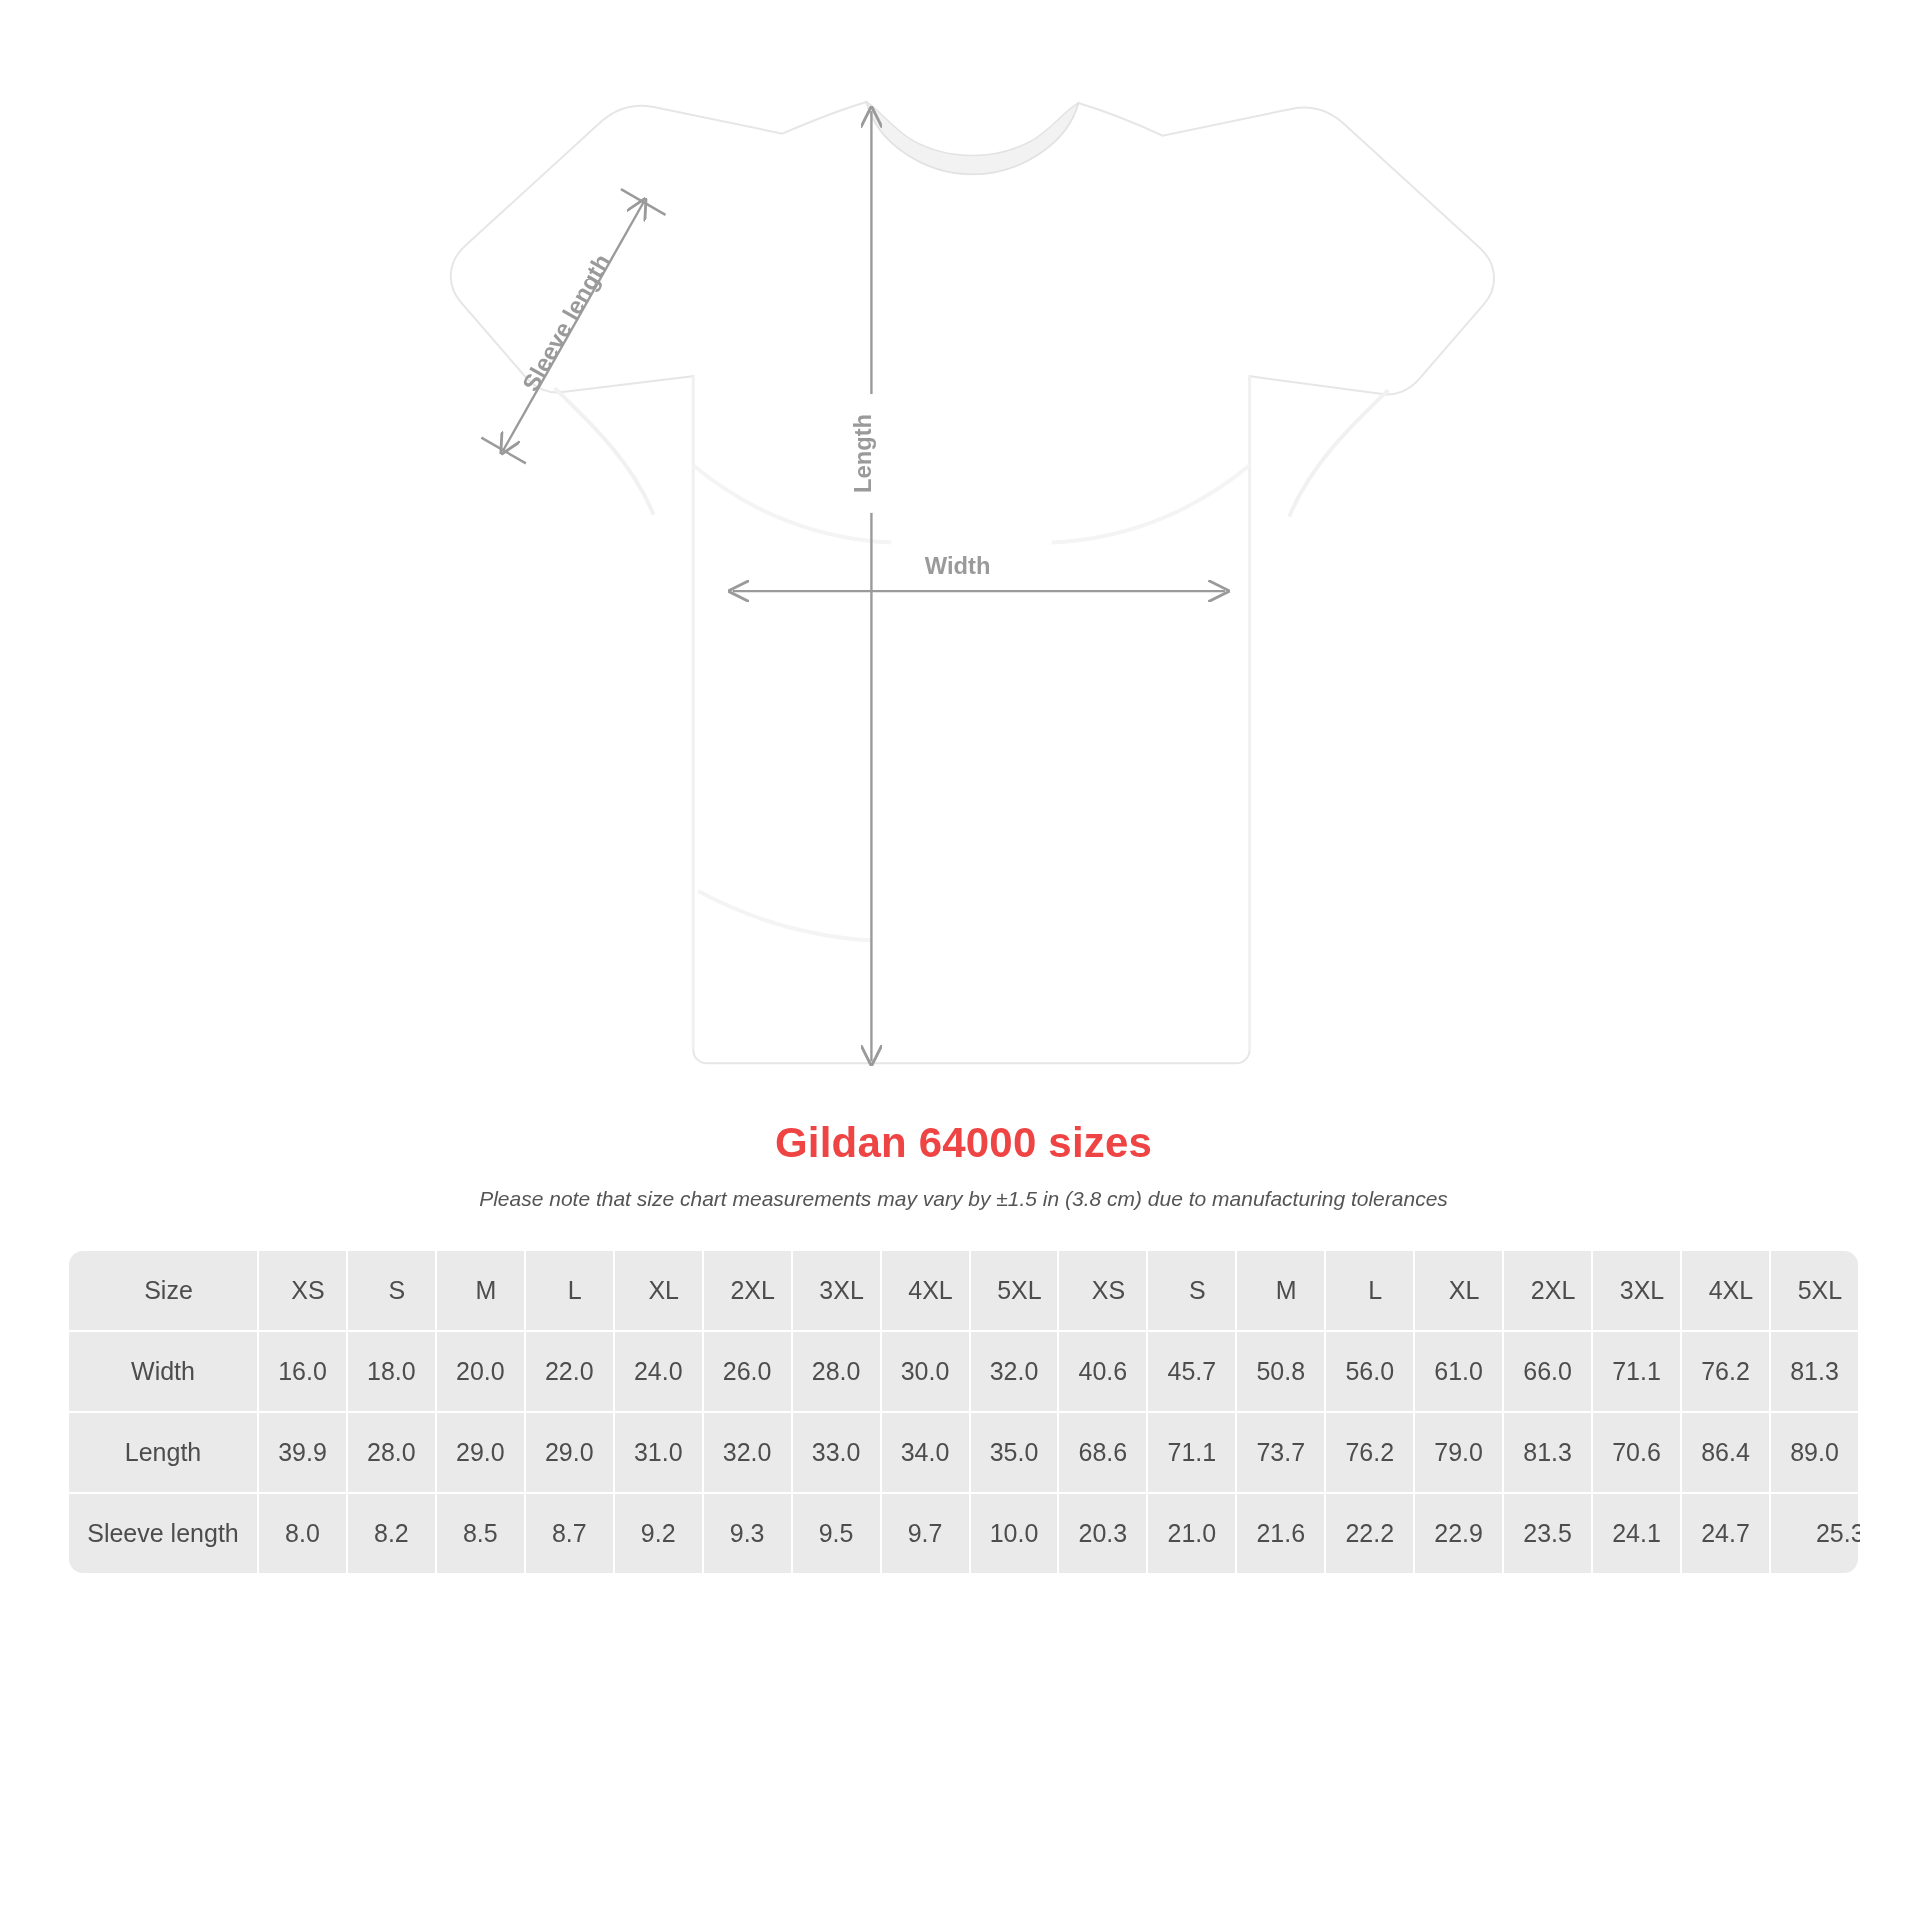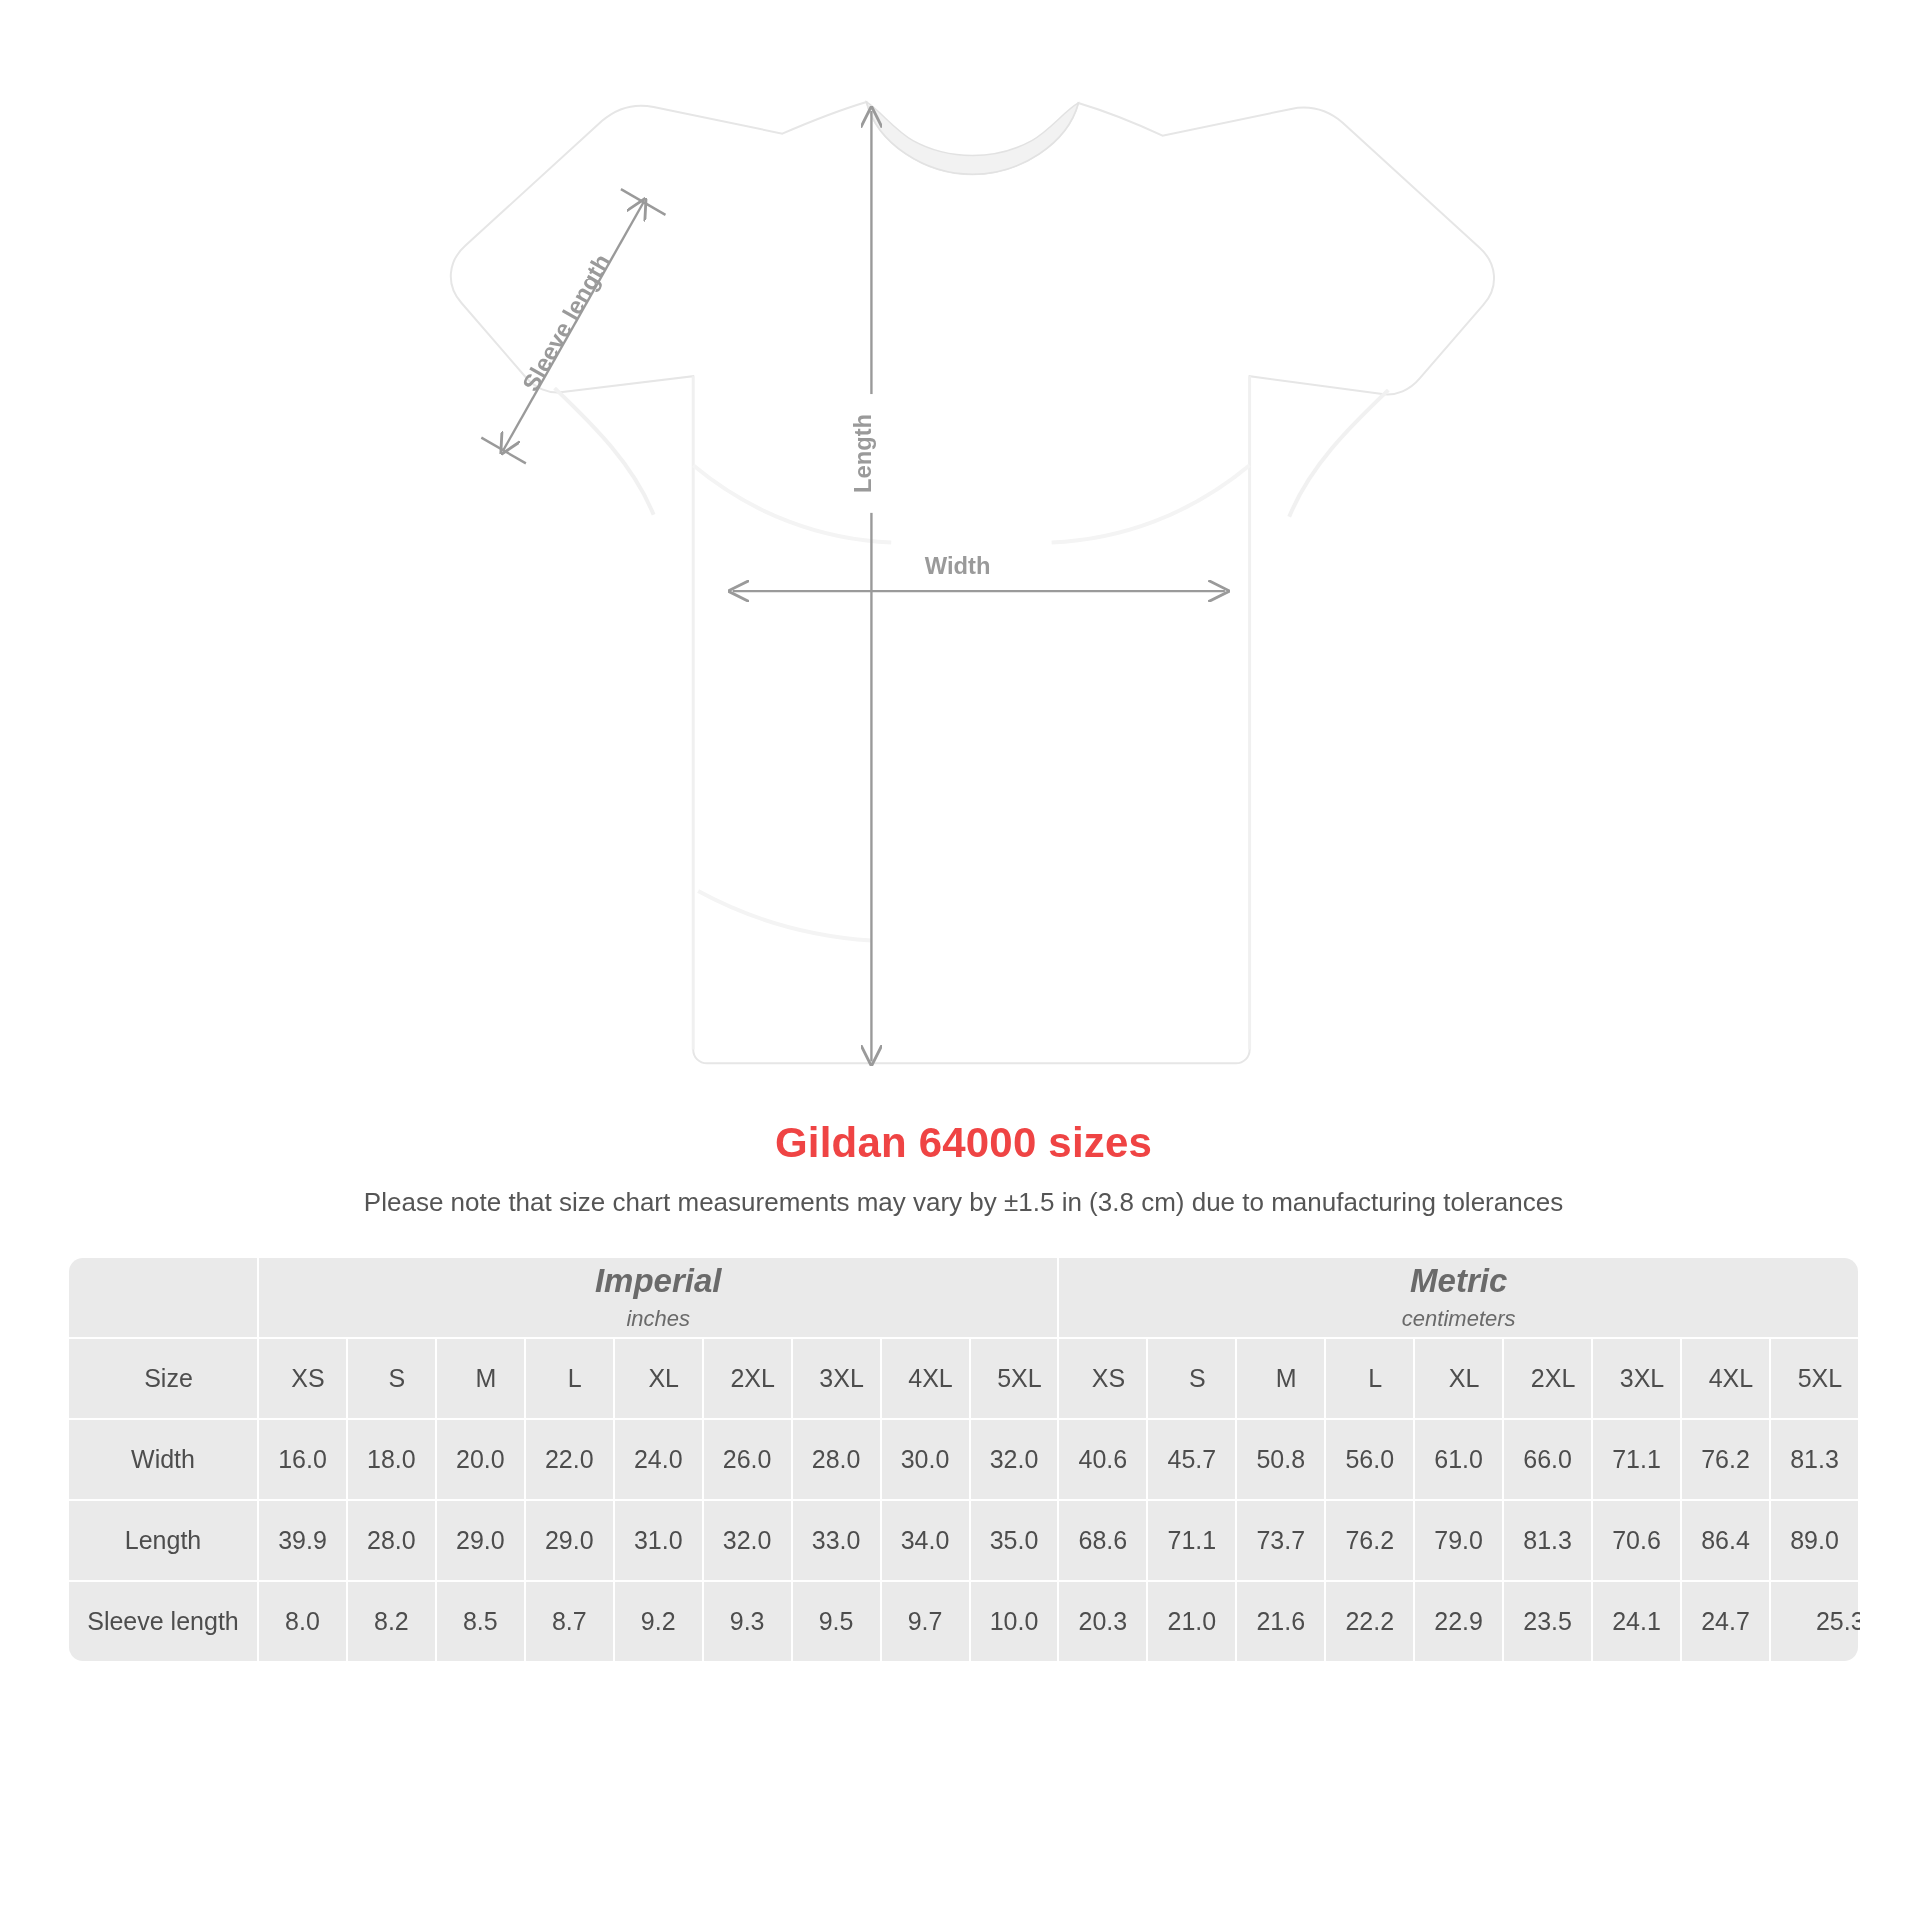--- a/index.html
+++ b/index.html
@@ -39,21 +39,22 @@
     margin-top: 20px;
   }
   .chart-title {
     font-size: 42px;
     font-weight: bold;
     color: #ef4444;
     letter-spacing: 0.2px;
   }
   .chart-note {
     margin-top: 20px;
-    font-size: 26px;
+    font-size: 21px;
+    font-style: italic;
     color: #555555;
   }
 
   
   .table-wrap {
     margin: 38px 67px 0 67px;
     border-radius: 14px;
     overflow: hidden;
     background: #ffffff;
   }
@@ -195,31 +196,20 @@
     <div class="chart-note">Please note that size chart measurements may vary by ±1.5 in (3.8 cm) due to manufacturing tolerances</div>
   </div>
 
   <div class="table-wrap">
     <table class="size-table">
       <colgroup>
         <col class="col-label">
         <col span="18">
       </colgroup>
       <tbody id="table-body">
-        <tr>
-          <td class="corner unit-head"></td>
-          <td class="unit-head" colspan="9">
-            <div class="unit-system">Imperial</div>
-            <div class="unit-sub">inches</div>
-          </td>
-          <td class="unit-head" colspan="9">
-            <div class="unit-system">Metric</div>
-            <div class="unit-sub">centimeters</div>
-          </td>
-        </tr>
       <tr>
             <td class="sizehead">Size</td>
             <td class="sizehead">XS</td>
             <td class="sizehead">S</td>
             <td class="sizehead">M</td>
             <td class="sizehead">L</td>
             <td class="sizehead">XL</td>
             <td class="sizehead">2XL</td>
             <td class="sizehead">3XL</td>
             <td class="sizehead">4XL</td>

